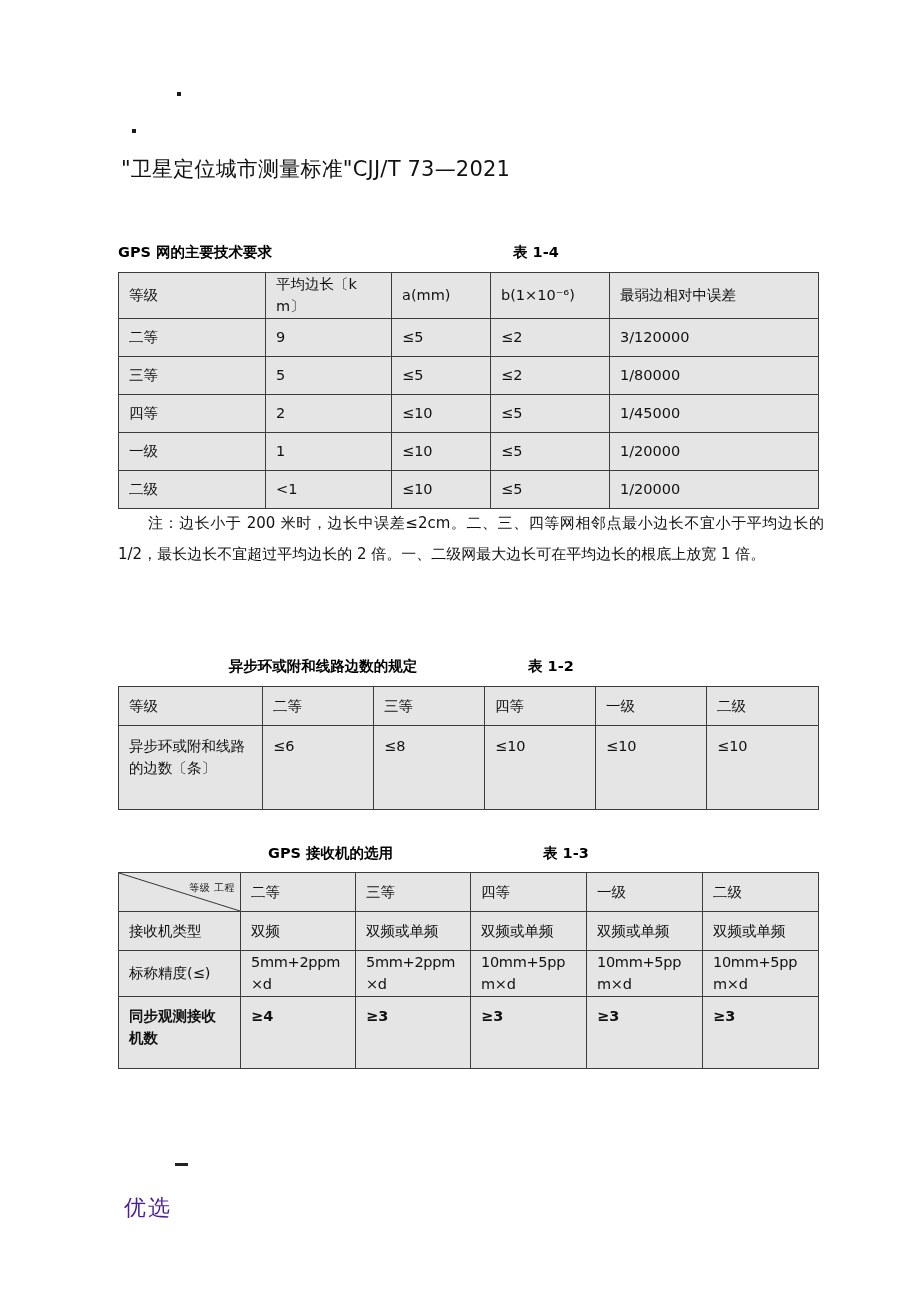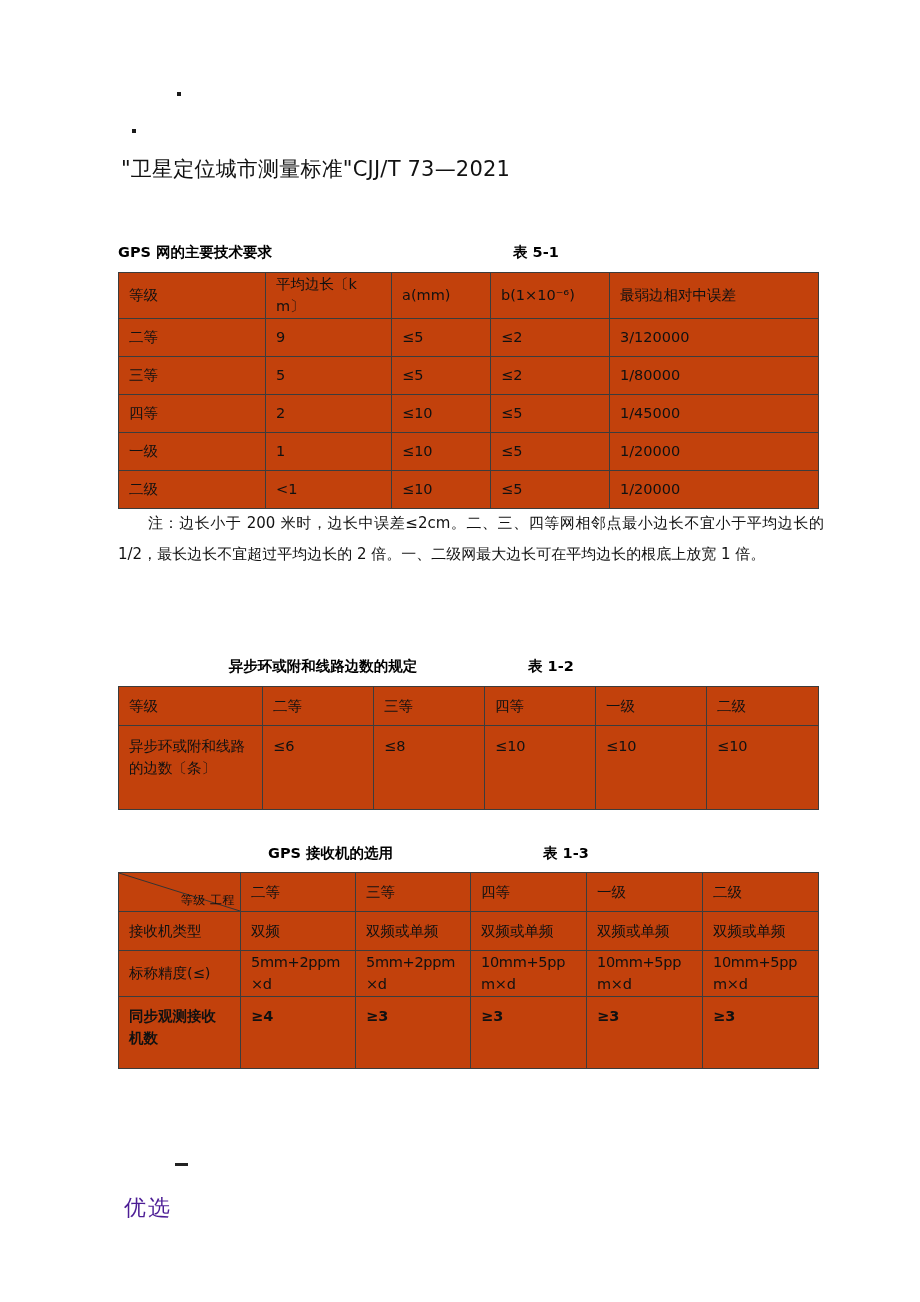--- a/index.html
+++ b/index.html
@@ -54,21 +54,21 @@
   }
   .caption .cap-num {
     display: inline-block;
   }
 
   
   table.doc-table {
     position: absolute;
     border-collapse: collapse;
     table-layout: fixed;
-    background: #c2410c;
+    background: #e5e5e5;
   }
   table.doc-table td {
     border: 1px solid #3c3c3c;
     padding: 0 10px;
     font-size: 14.5px;
     color: #111;
     vertical-align: middle;
     line-height: 1.55;
     word-break: break-all;
   }
@@ -117,22 +117,22 @@
   td.diag .diag-line {
     position: absolute;
     left: 0; top: 0;
     width: 100%;
     height: 100%;
     pointer-events: none;
   }
   td.diag .diag-labels {
     position: absolute;
     right: 5px;
-    bottom: 1px;
-    font-size: 12px;
+    bottom: 16px;
+    font-size: 10px;
     white-space: nowrap;
     letter-spacing: 0.5px;
   }
 
   .note {
     position: absolute;
     left: 118px;
     top: 508px;
     width: 706px;
     font-size: 15px;
@@ -164,21 +164,21 @@
 <body>
 
 <div class="page">
 
   <span class="dot dot-a"></span>
   <span class="dot dot-b"></span>
 
   <div class="doc-title">"卫星定位城市测量标准"CJJ/T 73—2021</div>
 
   <div class="caption" style="left:118px; top:243px; width:700px;">
-    <span style="display:inline-block; width:395px; text-align:left;">GPS 网的主要技术要求</span><span class="cap-num">表 5-1</span>
+    <span style="display:inline-block; width:395px; text-align:left;">GPS 网的主要技术要求</span><span class="cap-num">表 1-4</span>
   </div>
 
   <table class="doc-table" id="table-1-1">
     <colgroup>
       <col style="width:147px">
       <col style="width:126px">
       <col style="width:99px">
       <col style="width:119px">
       <col style="width:209px">
     </colgroup>

